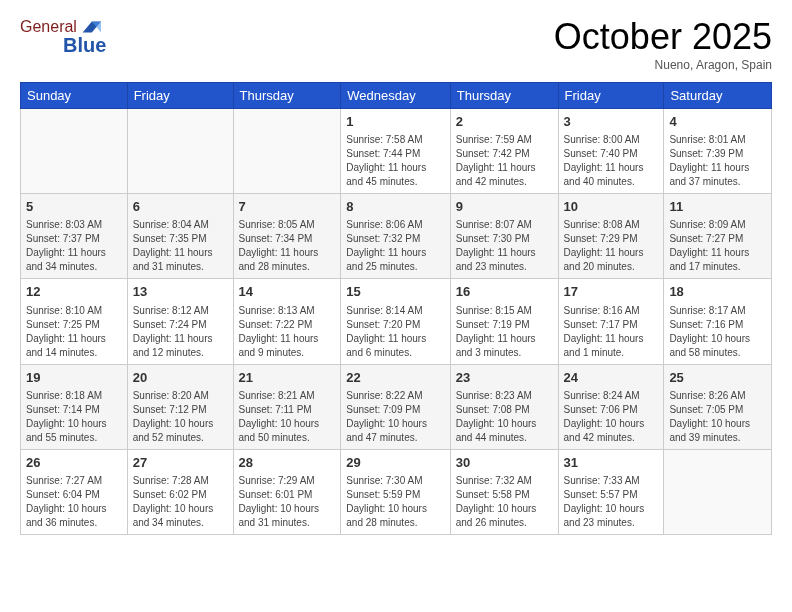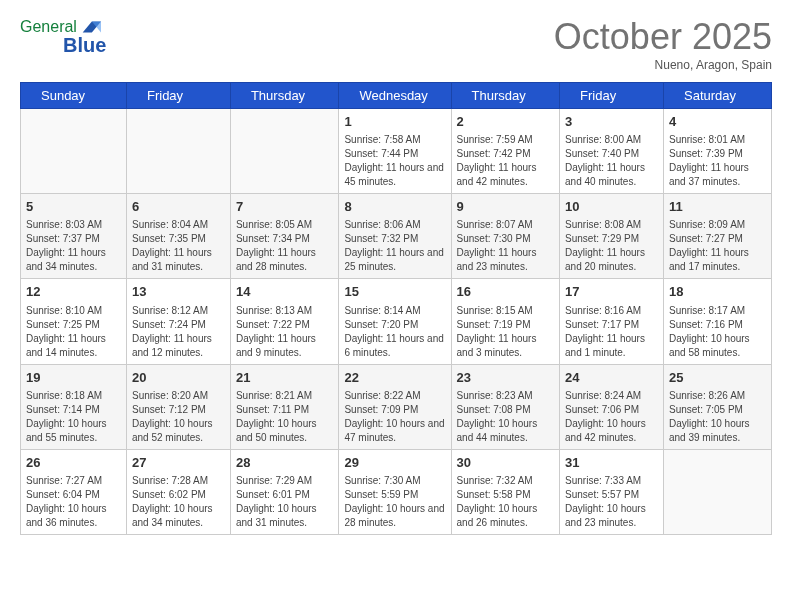--- a/index.html
+++ b/index.html
@@ -18,50 +18,50 @@
     .header {
       display: flex;
       justify-content: space-between;
       align-items: flex-start;
       margin-bottom: 10px;
     }
     .logo {
       display: flex;
       align-items: center;
     }
-    .logo-general { color: #15803d; }
+    .logo-general { color: #7f1d1d; }
     .logo-blue { color: #2255aa; margin-left: 43px; }
     .logo-icon {
       width: 22px;
       height: 22px;
       margin-left: 2px;
     }
     .title-block {
       text-align: right;
     }
     .month-title {
       font-size: 36px;
-      color: #737373;
+      color: #000000;
       font-weight: normal;
     }
     .location-title {
       font-size: 12px;
       color: #555;
     }
     .calendar {
       width: 100%;
       border-collapse: collapse;
       border: 1px solid #ccc;
       font-size: 11px;
     }
     .calendar th {
       background-color: #2255cc;
       color: #fff;
       text-align: left;
-      padding: 5px 20px;
+      padding: 5px 6px;
       font-size: 13px;
       font-weight: normal;
       border: 1px solid #1a44aa;
     }
     .calendar td {
       border: 1px solid #ccc;
       vertical-align: top;
       padding: 4px 5px;
       width: 113px;
       height: 80px;

